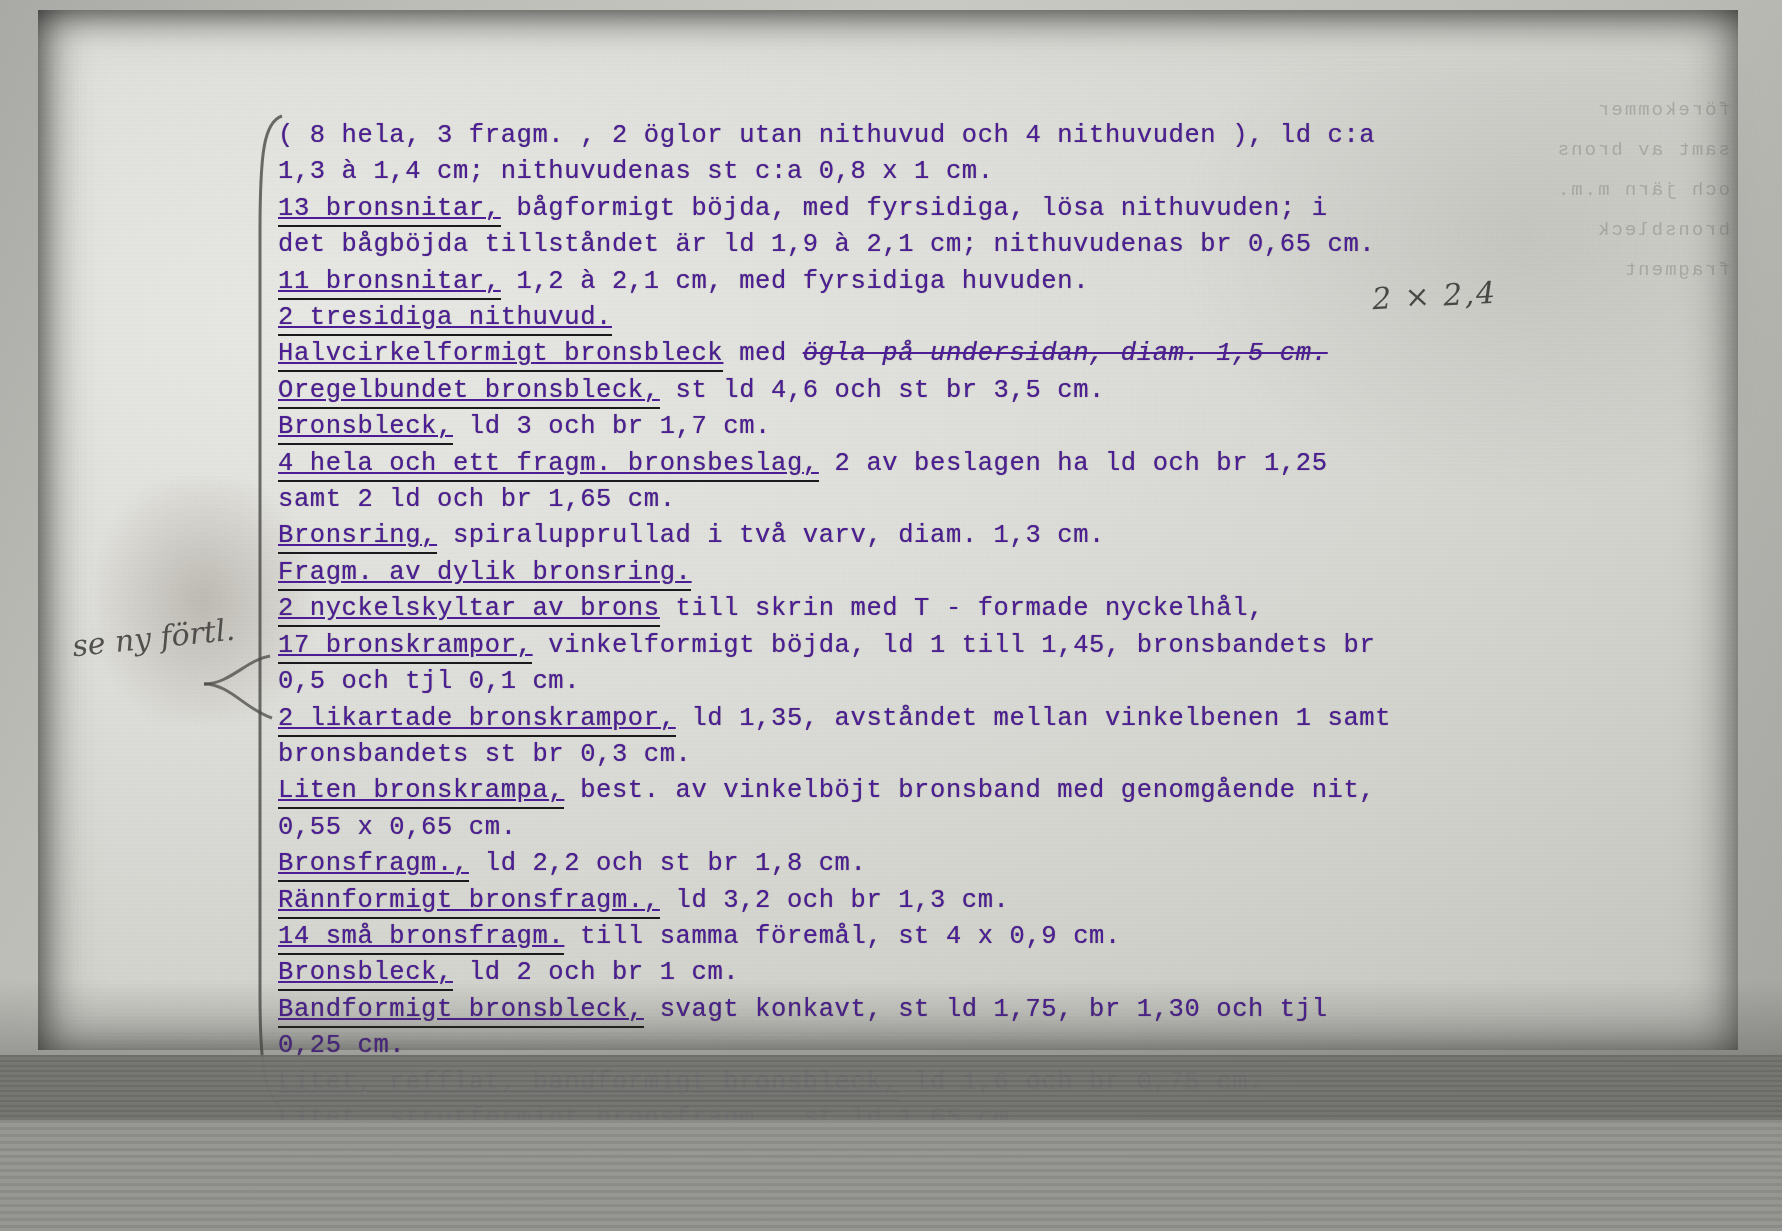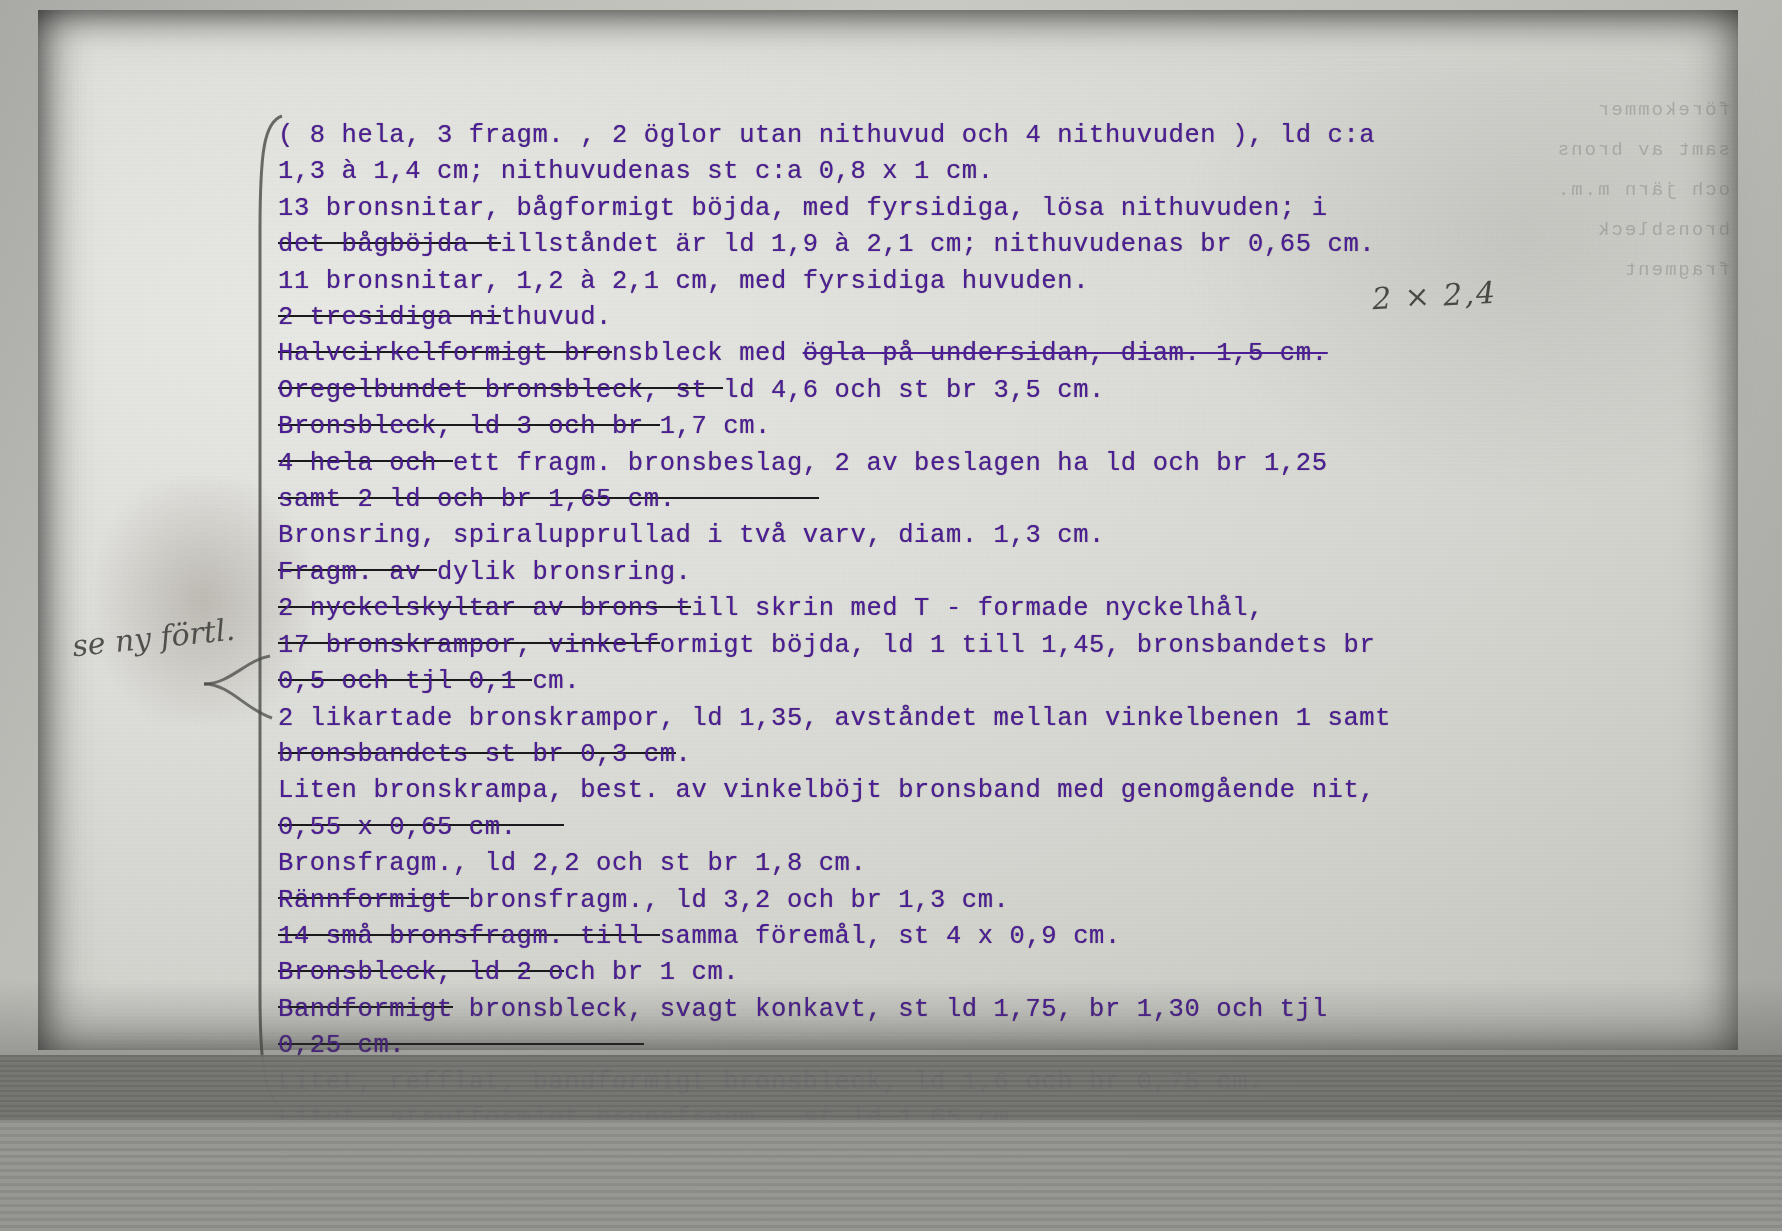--- a/index.html
+++ b/index.html
@@ -97,22 +97,22 @@
     top: 118px;
     width: 1480px;
     color: #4c1d95;
     font-size: 25.5px;
     line-height: 36.4px;
     letter-spacing: 0.6px;
     white-space: pre-wrap;
     text-shadow: 0 0 1px rgba(0,0,0,0.55);
   }
   .line { position: relative; }
-  .u { border-bottom: 2.3px solid #1a1a1c; padding-bottom: 19px; }
-  .strike { text-decoration: line-through; text-decoration-thickness: 2.2px; }
+  .u { border-bottom: 2.3px solid #1a1a1c; padding-bottom: 2px; text-decoration: underline; }
+  .strike { text-decoration: line-through; text-decoration-thickness: 2.2px; font-style: italic; }
 
   
   .bracket {
     position: absolute;
     left: 248px;
     top: 112px;
     width: 40px;
     height: 1000px;
     pointer-events: none;
   }

